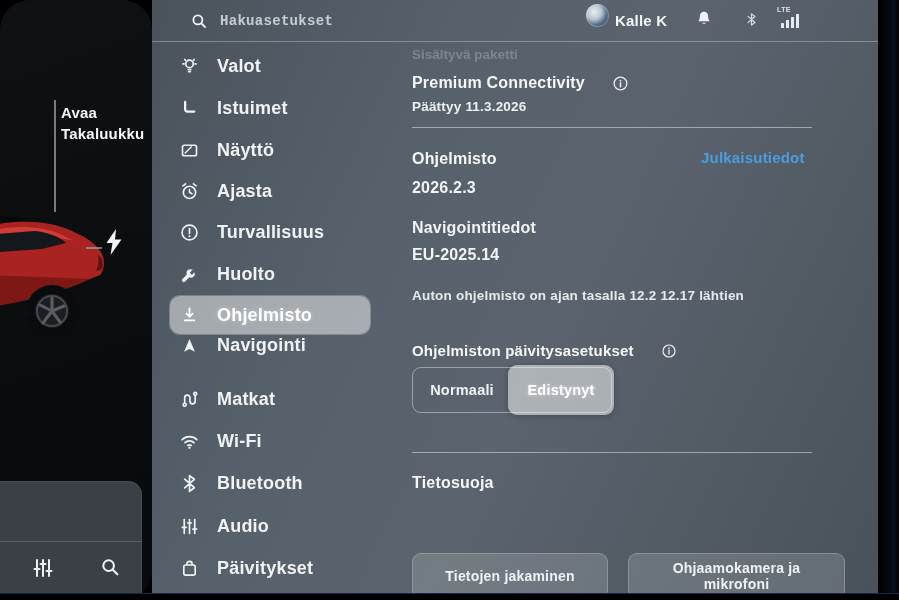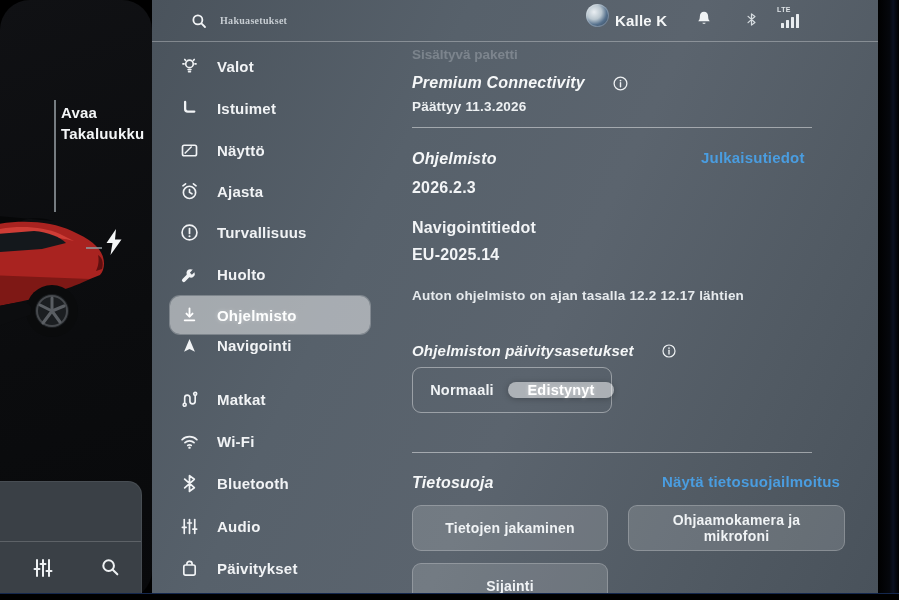--- a/index.html
+++ b/index.html
@@ -25,68 +25,68 @@
   
   .panel{position:absolute;left:152px;top:0;width:726px;height:594px;overflow:hidden;
          background:linear-gradient(115deg,#4a535c 0%,#57616b 32%,#5b646e 55%,#515a63 80%,#49525b 100%);}
   .bezel-right{position:absolute;right:0;top:0;width:21px;height:600px;
                background:linear-gradient(90deg,#000 0%,#05070c 55%,#0a1020 72%,#000 100%);}
   .bezel-bottom{position:absolute;left:0;bottom:0;width:899px;height:6px;background:#000;box-shadow:0 -1px 0 #14274d;}
 
   
   .topbar{position:absolute;left:0;top:0;width:100%;height:41px;border-bottom:1px solid rgba(255,255,255,.30);}
   .topbar .search-wrap{position:absolute;left:38px;top:0;height:41px;display:flex;align-items:center;gap:10px;}
-  .topbar input{background:transparent;border:none;outline:none;color:#e8ecef;font-size:10px;font-weight:bold;
-                font-family:Liberation Serif, serif;width:220px;letter-spacing:.3px;}
+  .topbar input{background:transparent;border:none;outline:none;color:#e8ecef;font-size:14px;font-weight:bold;
+                font-family:Liberation Mono, monospace;width:220px;letter-spacing:.3px;}
   .topbar input::placeholder{color:#ced4d9;opacity:.95;}
   .avatar{position:absolute;left:434px;top:4px;width:23px;height:23px;border-radius:50%;
           background:radial-gradient(circle at 35% 35%,#e9eef2 0%,#b9c6cf 35%,#55708c 60%,#27374a 100%);
           box-shadow:inset 0 0 0 1px rgba(255,255,255,.25);}
   .user-name{position:absolute;left:463px;top:12px;color:#f4f6f7;font-size:15px;font-weight:bold;letter-spacing:.2px;}
   .tb-icon{position:absolute;top:9px;}
   .tb-bell{left:543px;} .tb-bt{left:592px;}
   .lte{position:absolute;left:625px;top:6px;width:30px;height:24px;}
   .lte .lbl{position:absolute;left:0;top:0;color:#dfe4e8;font-size:7px;font-weight:bold;letter-spacing:.4px;}
   .lte .bars{position:absolute;left:4px;bottom:2px;display:flex;align-items:flex-end;gap:2px;}
   .lte .bars i{display:block;width:3px;background:#e8ecef;border-radius:.5px;}
   .lte .b1{height:5px;} .lte .b2{height:8px;} .lte .b3{height:11px;} .lte .b4{height:14px;}
 
   
   .nav{position:absolute;left:18px;top:45px;width:208px;}
   .nav-item{position:absolute;left:0;width:200px;height:38px;display:flex;align-items:center;
             gap:17px;padding-left:9px;box-sizing:border-box;border-radius:10px;cursor:pointer;}
   .nav-item .ico{width:21px;display:flex;justify-content:center;}
-  .nav-item .lab{color:#f1f3f5;font-size:15px;font-weight:bold;letter-spacing:.2px;white-space:nowrap;}
+  .nav-item .lab{color:#f1f3f5;font-size:18px;font-weight:bold;letter-spacing:.2px;white-space:nowrap;}
   .nav-item.selected{background:rgba(255,255,255,.48);box-shadow:0 0 0 1px rgba(255,255,255,.25);}
   .nav-item.selected .lab{color:#fdfefe;text-shadow:0 0 4px rgba(255,255,255,.35);}
 
   
   .dim-label{position:absolute;left:260px;top:47px;color:rgba(235,240,243,.25);font-size:13.5px;font-weight:bold;}
   .h-row{position:absolute;left:260px;width:400px;display:flex;align-items:center;}
-  .heading{color:#f5f7f8;font-size:16px;font-weight:bold;letter-spacing:.2px;display:flex;align-items:center;gap:27px;font-style:italic;}
+  .heading{color:#f5f7f8;font-size:16px;font-weight:bold;letter-spacing:.2px;display:flex;align-items:center;gap:27px;}
   .sub{position:absolute;left:260px;color:#eef1f3;font-size:13.5px;font-weight:bold;letter-spacing:.2px;}
   .ver{position:absolute;left:260px;color:#f2f4f6;font-size:16px;font-weight:bold;letter-spacing:.2px;}
   .divider{position:absolute;left:260px;width:400px;height:1px;background:rgba(255,255,255,.45);}
   .link{color:#4a9de0;font-size:15px;font-weight:bold;letter-spacing:.2px;cursor:pointer;}
   .link-right{position:absolute;}
   .body-text{position:absolute;left:260px;color:#e6eaed;font-size:13.5px;font-weight:bold;letter-spacing:.2px;}
 
   
   .seg{position:absolute;left:260px;top:367px;width:198px;height:44px;border:1px solid rgba(255,255,255,.40);
-       border-radius:9px;display:flex;align-items:center;}
+       border-radius:9px;display:flex;}
   .seg .opt{flex:1;display:flex;align-items:center;justify-content:center;color:#f0f3f5;
             font-size:14.5px;font-weight:bold;cursor:pointer;border-radius:9px;letter-spacing:.2px;}
   .seg .opt.sel{background:rgba(255,255,255,.50);margin:-3px;flex:1.08;
                 box-shadow:0 1px 6px rgba(0,0,0,.25);color:#ffffff;text-shadow:0 0 4px rgba(255,255,255,.4);}
 
   
   .pbtn{position:absolute;height:46px;border-radius:9px;background:rgba(255,255,255,.15);
         border:1px solid rgba(255,255,255,.22);display:flex;align-items:center;justify-content:center;
         color:#f0f3f5;font-size:14px;font-weight:bold;text-align:center;line-height:16px;
-        letter-spacing:.2px;cursor:pointer;box-sizing:border-box;padding:12px 10px;}
+        letter-spacing:.2px;cursor:pointer;box-sizing:border-box;padding:12px 10px;margin-top:48px;}
   svg{display:block;}
 </style>
 </head>
 <body>
 
 <div class="stage">
 
   <div class="car-area">
     <div class="trunk-line"></div>
     <div class="trunk-label">Avaa Takaluukku</div>
@@ -354,21 +354,20 @@
     <div class="seg">
       <div class="opt">Normaali</div>
       <div class="opt sel">Edistynyt</div>
     </div>
 
     <div class="divider" style="top:452px"></div>
 
     <div class="h-row" style="top:474px">
       <div class="heading">Tietosuoja</div>
     </div>
-    <div class="link link-right" style="top:473px;left:510px">Näytä tietosuojailmoitus</div>
 
     <div class="pbtn" style="top:505px;left:260px;width:196px">Tietojen jakaminen</div>
     <div class="pbtn" style="top:505px;left:476px;width:217px">Ohjaamokamera ja mikrofoni</div>
     <div class="pbtn" style="top:563px;left:260px;width:196px">Sijainti</div>
   </div>
 
   <div class="bezel-right"></div>
   <div class="bezel-bottom"></div>
 </div>
 

